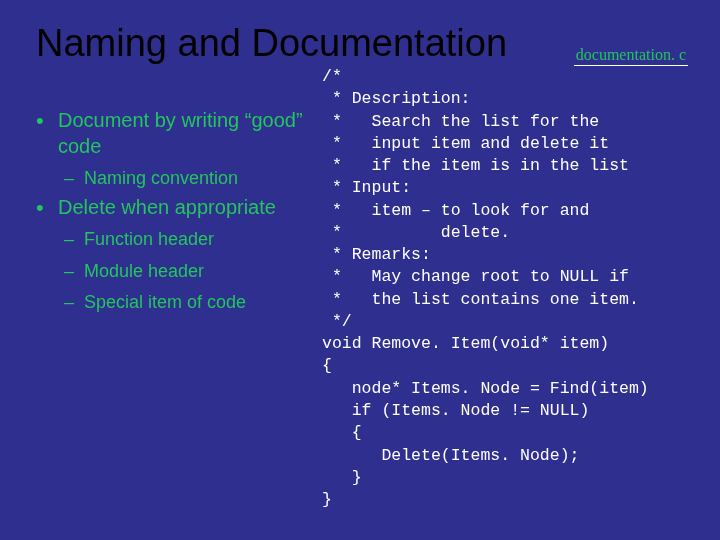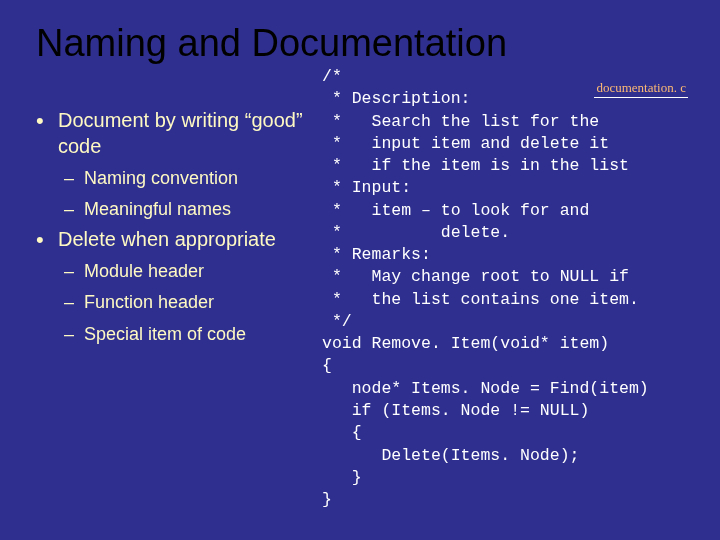--- a/index.html
+++ b/index.html
@@ -24,21 +24,21 @@
     margin-bottom: 4px;
   }
   .content-row {
     display: flex;
     flex-direction: row;
   }
   .left-col {
     width: 298px;
     padding-top: 38px;
     font-size: 20px;
-    color: #fef9c3;
+    color: #22c55e;
   }
   .bullet-main {
     position: relative;
     padding-left: 22px;
     margin-bottom: 4px;
     line-height: 1.3;
   }
   .bullet-main::before {
     content: "•";
     position: absolute;
@@ -64,26 +64,25 @@
   .right-col {
     position: absolute;
     left: 322px;
     top: 66px;
     width: 380px;
   }
   .filename-box {
     position: absolute;
     top: 46px;
     right: 32px;
-    color: #fdba74;
+    color: #22c55e;
     font-family: "Times New Roman", serif;
-    font-size: 13px;
+    font-size: 16px;
     border-bottom: 1px solid #ffffff;
     padding: 0 2px 1px 2px;
-    margin-top: 34px;
   }
   .code {
     font-family: "Courier New", monospace;
     font-size: 16.5px;
     color: #ffffff;
     line-height: 1.35;
     white-space: pre;
   }
 </style>
 </head>
@@ -93,25 +92,24 @@
 
   <div class="title">Naming and Documentation</div>
 
   <div class="filename-box">documentation. c</div>
 
   <div class="content-row">
 
     <div class="left-col">
       <div class="bullet-main">Document by writing “good” code</div>
       <div class="bullet-sub">Naming convention</div>
-      <div class="bullet-sub">Meaningful names</div>
       <div class="spacer"></div>
       <div class="bullet-main">Delete when appropriate</div>
+      <div class="bullet-sub">Function header</div>
       <div class="bullet-sub">Module header</div>
-      <div class="bullet-sub">Function header</div>
       <div class="bullet-sub">Special item of code</div>
     </div>
 
     <div class="right-col">
       <div class="code">/*
  * Description:
  *   Search the list for the
  *   input item and delete it
  *   if the item is in the list
  * Input:

